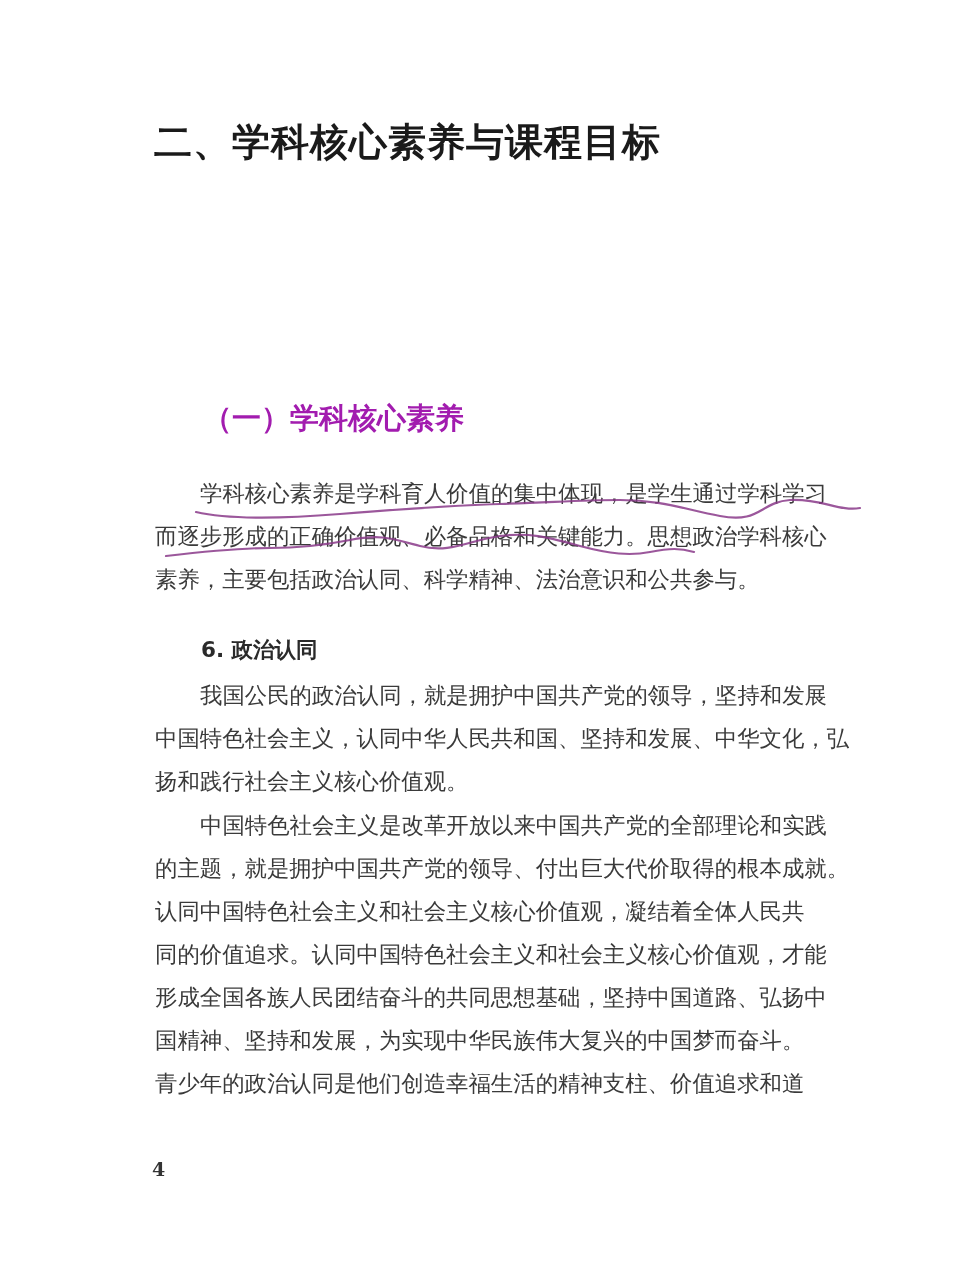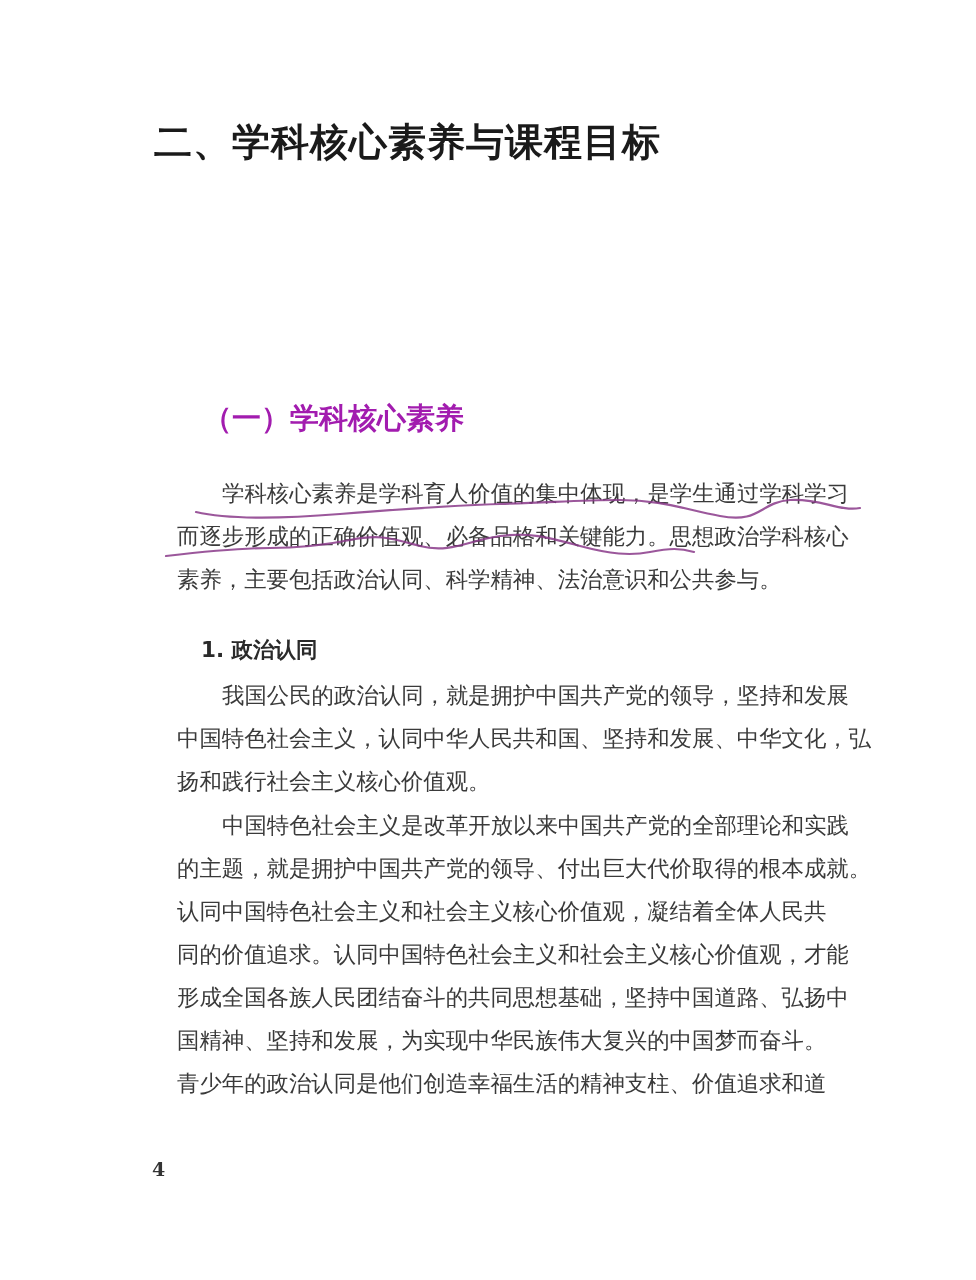--- a/index.html
+++ b/index.html
@@ -52,21 +52,20 @@
       margin: 0;
       font-size: 22.4px;
       line-height: 43px;
       color: #3a3a3a;
       text-align: justify;
     }
     .line {
       display: block;
       white-space: nowrap;
       height: 43px;
-      margin-left: 22px;
     }
     .line.indent { padding-left: 45px; }
     .subsection-title {
       position: absolute;
       left: 201px;
       top: 632px;
       margin: 0;
       font-size: 21.5px;
       font-weight: bold;
       color: #2a2a2a;
@@ -97,21 +96,21 @@
   <h1 class="chapter-title">二、学科核心素养与课程目标</h1>
 
   <h2 class="section-title">（一）学科核心素养</h2>
 
   <p class="para" style="top:472px;">
     <span class="line indent">学科核心素养是学科育人价值的集中体现，是学生通过学科学习</span>
     <span class="line">而逐步形成的正确价值观、必备品格和关键能力。思想政治学科核心</span>
     <span class="line">素养，主要包括政治认同、科学精神、法治意识和公共参与。</span>
   </p>
 
-  <h3 class="subsection-title">1. 政治认同</h3>
+  <h3 class="subsection-title">6. 政治认同</h3>
 
   <p class="para" style="top:674px;">
     <span class="line indent">我国公民的政治认同，就是拥护中国共产党的领导，坚持和发展</span>
     <span class="line">中国特色社会主义，认同中华人民共和国、坚持和发展、中华文化，弘</span>
     <span class="line">扬和践行社会主义核心价值观。</span>
   </p>
 
   <p class="para" style="top:804px;">
     <span class="line indent">中国特色社会主义是改革开放以来中国共产党的全部理论和实践</span>
     <span class="line">的主题，就是拥护中国共产党的领导、付出巨大代价取得的根本成就。</span>

